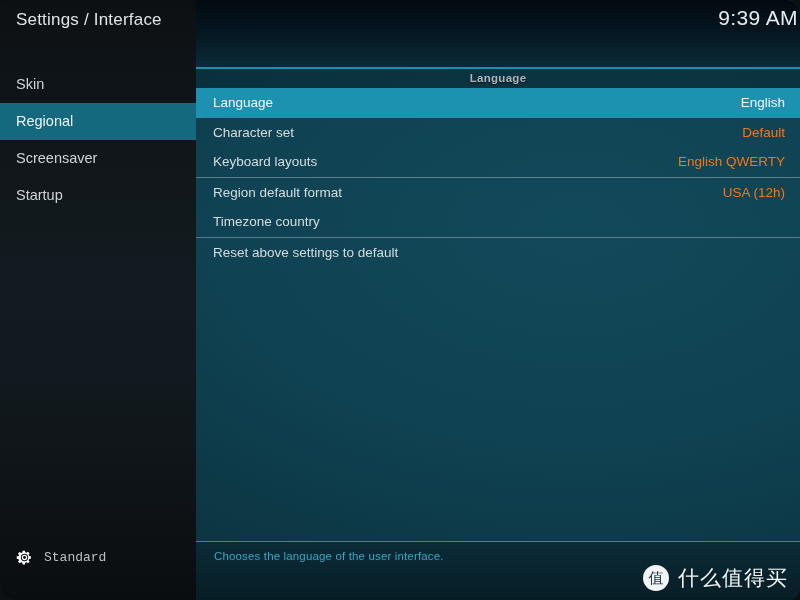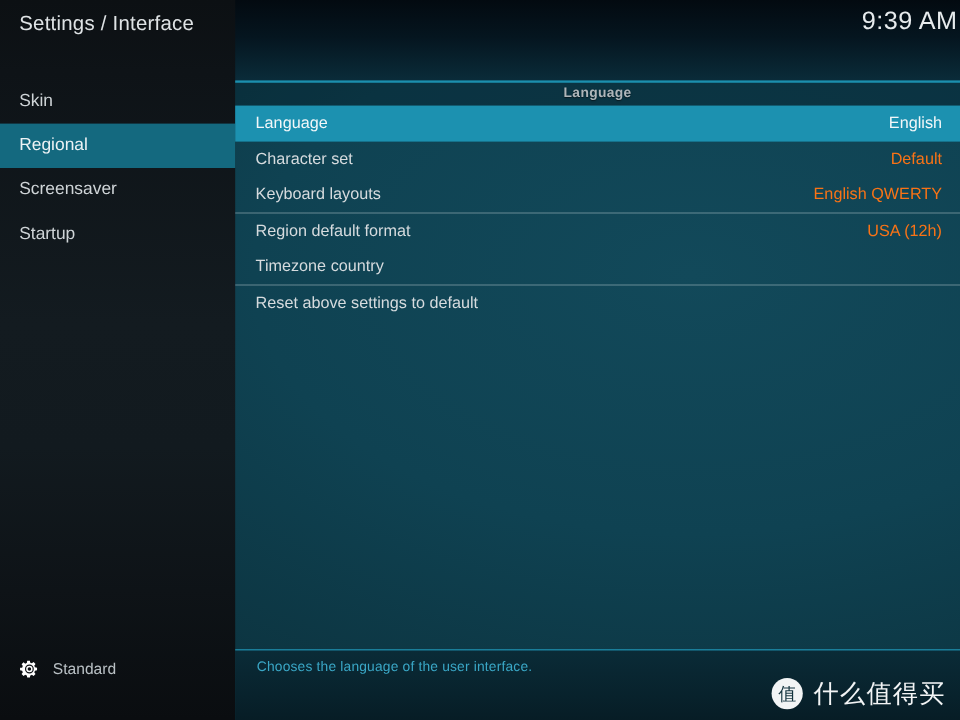--- a/index.html
+++ b/index.html
@@ -11,20 +11,21 @@
     background: #0b0f12;
     font-family: "Liberation Sans", sans-serif;
     -webkit-font-smoothing: antialiased;
   }
 
   #app {
     position: relative;
     width: 800px;
     height: 600px;
     overflow: hidden;
+    border-radius: 13px;
   }
 
   
   .bg-main {
     position: absolute;
     left: 0; top: 0;
     width: 800px; height: 600px;
     background:
       radial-gradient(120% 95% at 72% 38%, #12495a 0%, #0f4252 38%, #0c333f 72%, #08262f 100%);
   }
@@ -71,20 +72,21 @@
   .side-item.selected {
     background: #14697f;
     color: #eef3f5;
   }
   .sidebar-footer {
     position: absolute;
     left: 16px; bottom: 34px;
     display: flex;
     align-items: center;
     gap: 11px;
+    font-family: Liberation Mono, monospace;
   }
   .gear-icon { width: 17px; height: 17px; display: block; }
   .sidebar-footer .label {
     font-size: 13px;
     color: #b9c0c4;
     white-space: nowrap;
   }
 
   
   .panel {

